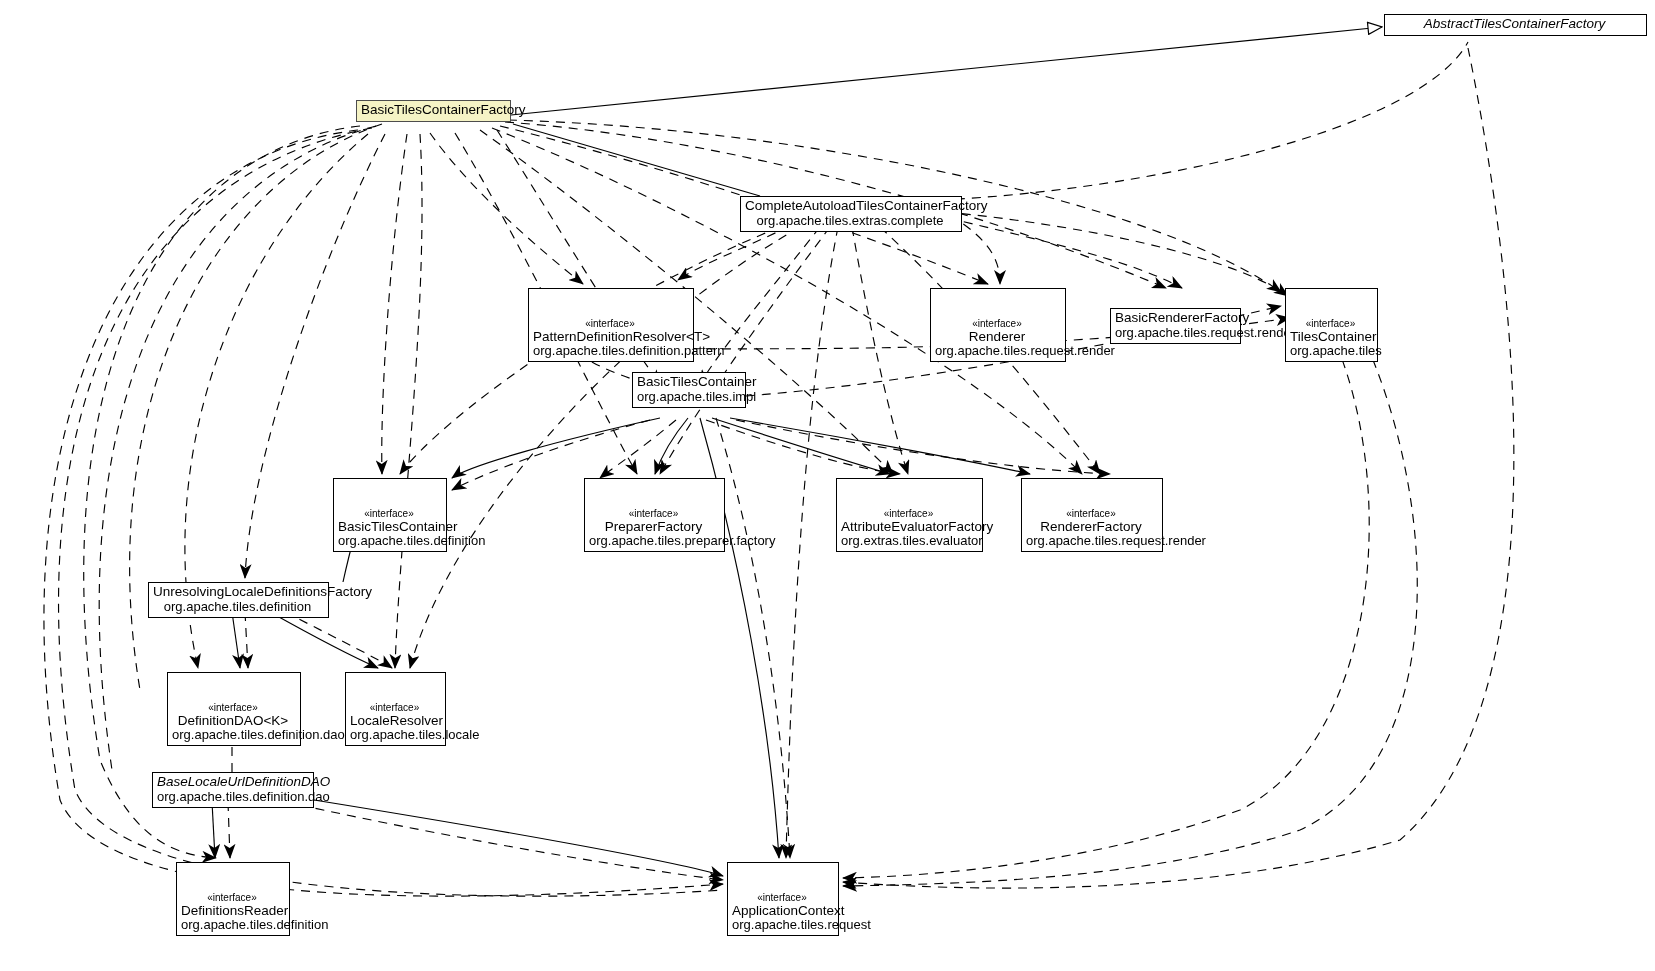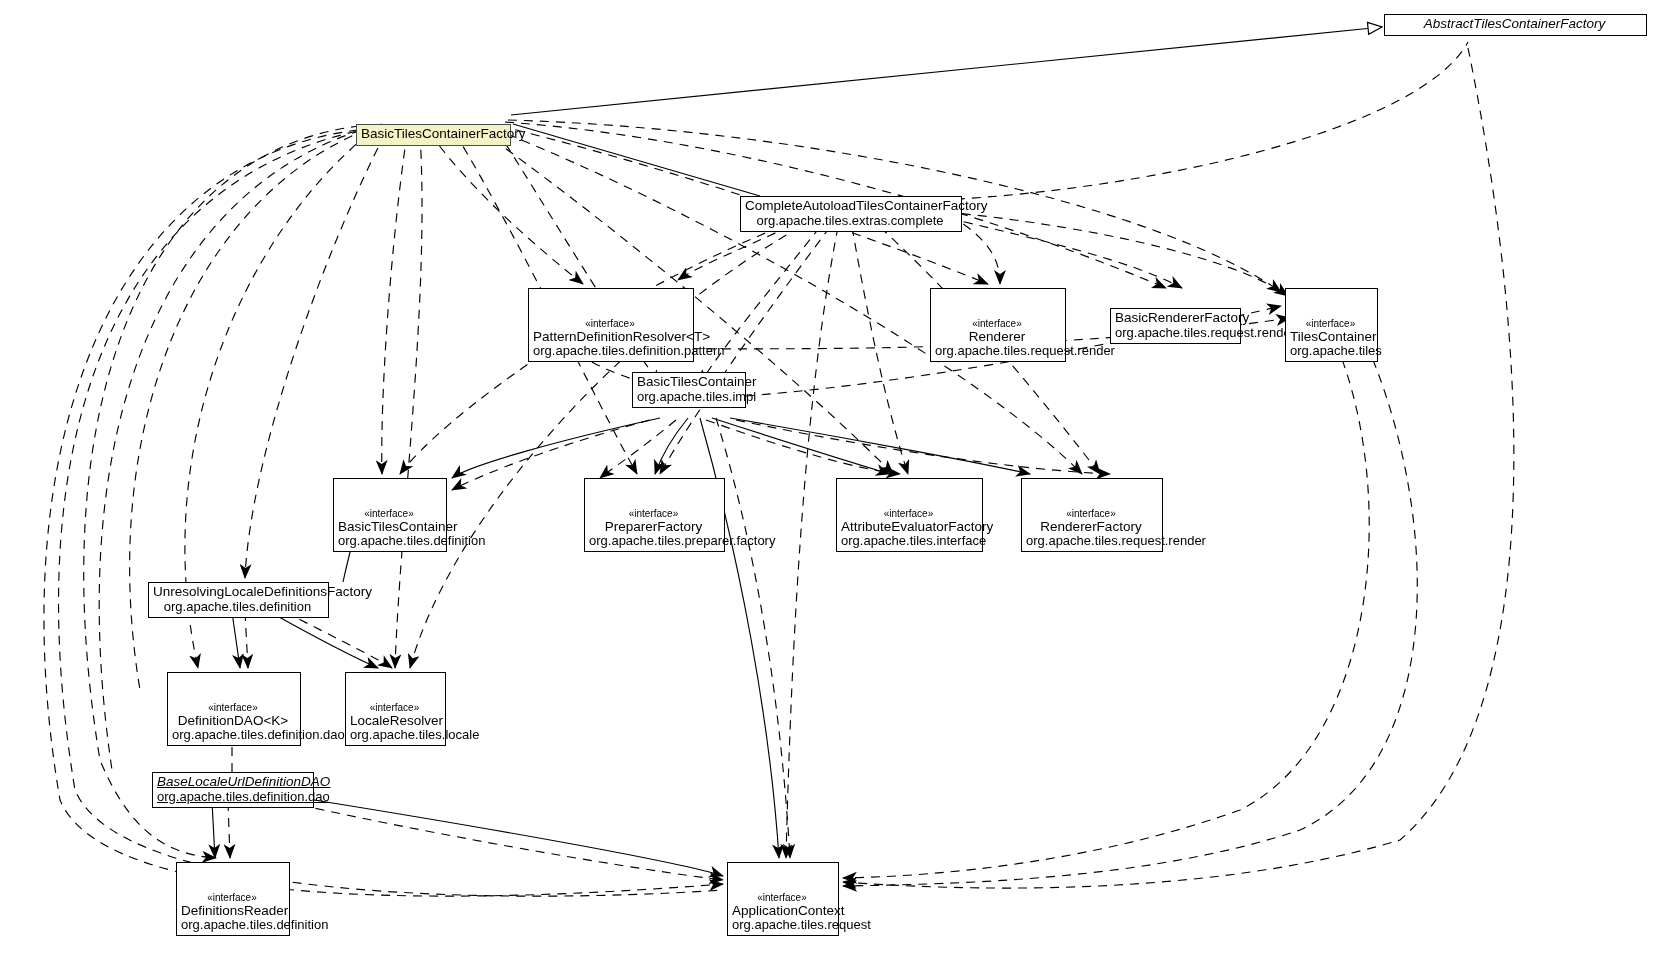--- a/index.html
+++ b/index.html
@@ -160,21 +160,21 @@
       <path d="M372,128 C120,175 15,430 75,790 C120,900 500,905 723,890" stroke-dasharray="9,7"></path>
       <path d="M376,126 C170,180 60,420 112,770" stroke-dasharray="9,7"></path>
       <path d="M382,124 C200,185 95,420 140,690" stroke-dasharray="9,7"></path>
     </g>
   </svg>
 
   <div class="node" style="left:1384px; top:14px; width:263px;">
     <span class="nname abstract">AbstractTilesContainerFactory</span>
   </div>
 
-  <div class="node highlight" style="left:356px; top:124px; width:155px;">
+  <div class="node highlight" style="left:356px; top:100px; width:155px;">
     <span class="nname">BasicTilesContainerFactory</span>
   </div>
 
   <div class="node" style="left:740px; top:196px; width:222px;">
     <span class="nname">CompleteAutoloadTilesContainerFactory</span>
     <span class="pkg">org.apache.tiles.extras.complete</span>
   </div>
 
   <div class="node" style="left:528px; top:288px; width:166px;">
     <span class="stereo">«interface»</span>
@@ -212,21 +212,21 @@
 
   <div class="node" style="left:584px; top:478px; width:141px;">
     <span class="stereo">«interface»</span>
     <span class="nname">PreparerFactory</span>
     <span class="pkg">org.apache.tiles.preparer.factory</span>
   </div>
 
   <div class="node" style="left:836px; top:478px; width:147px;">
     <span class="stereo">«interface»</span>
     <span class="nname">AttributeEvaluatorFactory</span>
-    <span class="pkg">org.apache.tiles.interface</span>
+    <span class="pkg">org.extras.tiles.evaluator</span>
   </div>
 
   <div class="node" style="left:1021px; top:478px; width:142px;">
     <span class="stereo">«interface»</span>
     <span class="nname">RendererFactory</span>
     <span class="pkg">org.apache.tiles.request.render</span>
   </div>
 
   <div class="node" style="left:148px; top:582px; width:181px;text-align:center;">
     <span class="nname">UnresolvingLocaleDefinitionsFactory</span>
@@ -238,21 +238,21 @@
     <span class="nname">DefinitionDAO&lt;K&gt;</span>
     <span class="pkg">org.apache.tiles.definition.dao</span>
   </div>
 
   <div class="node" style="left:345px; top:672px; width:101px;">
     <span class="stereo">«interface»</span>
     <span class="nname">LocaleResolver</span>
     <span class="pkg">org.apache.tiles.locale</span>
   </div>
 
-  <div class="node" style="left:152px; top:772px; width:162px;text-decoration:underline;">
+  <div class="node" style="left:152px; top:772px; width:162px;">
     <span class="nname abstract">BaseLocaleUrlDefinitionDAO</span>
     <span class="pkg">org.apache.tiles.definition.dao</span>
   </div>
 
   <div class="node" style="left:176px; top:862px; width:114px;">
     <span class="stereo">«interface»</span>
     <span class="nname">DefinitionsReader</span>
     <span class="pkg">org.apache.tiles.definition</span>
   </div>
 

